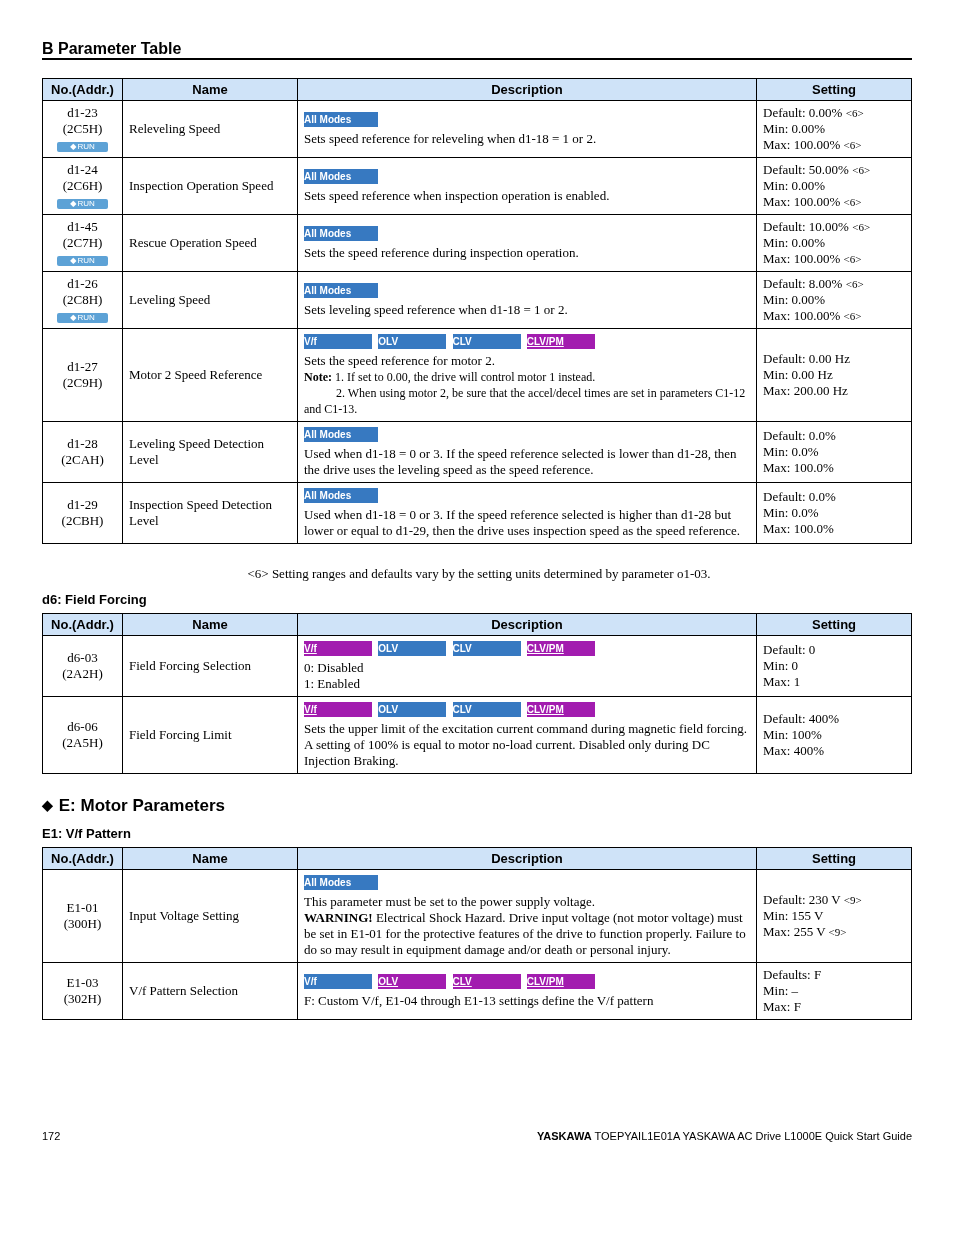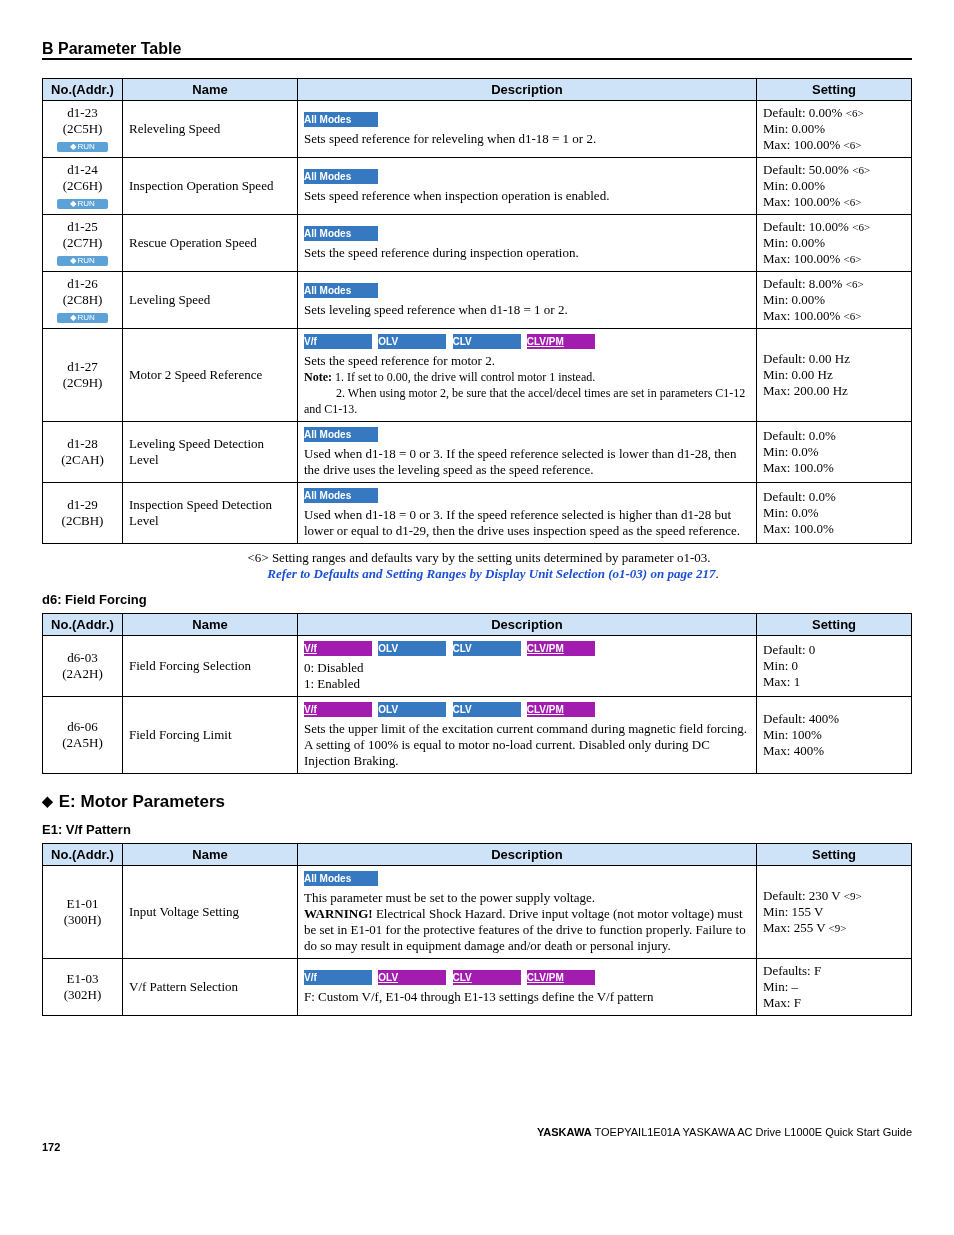--- a/index.html
+++ b/index.html
@@ -15,21 +15,21 @@
   .sect-head {
     font-family: Arial, Helvetica, sans-serif;
     font-weight: bold;
     font-size: 16px;
     border-bottom: 2px solid #000;
     margin-bottom: 18px;
   }
   table {
     border-collapse: collapse;
     width: 100%;
-    margin-bottom: 6px;
+    margin-bottom: 22px;
     table-layout: fixed;
   }
   th, td {
     border: 1px solid #000;
     padding: 4px 6px;
     vertical-align: middle;
     font-size: 13px;
   }
   th {
     background: #cfe3f8;
@@ -100,21 +100,21 @@
   .section-e .square {
     font-size: 14px; vertical-align: 1px; margin-right: 6px;
   }
   .footer {
     margin-top: 110px;
     font-family: Arial, Helvetica, sans-serif;
     font-size: 11px;
     display: flex;
     justify-content: space-between;
   }
-  .footer .left { font-weight: bold; margin-top: 15px; }
+  .footer .left { font-weight: normal; }
   .ref6 { font-size: 11px; }
   .footnote { margin: 2px 0 2px 4px; text-align: center; }
 </style>
 </head>
 <body>
 
 <div class="sect-head">B  Parameter Table</div>
 
 <table>
   <colgroup>
@@ -164,21 +164,21 @@
       </td>
       <td class="set-cell">
         <span>Default: 50.00% </span><span class="ref6">&lt;6&gt;</span><br>
         <span>Min: 0.00%</span><br>
         <span>Max: 100.00% </span><span class="ref6">&lt;6&gt;</span>
       </td>
     </tr>
 
     <tr>
       <td class="no-cell">
-        <span>d1-25</span><br>
+        <span>d1-45</span><br>
         <span>(2C7H)</span><br>
         <span class="run-badge"><span class="diamond"></span><span>RUN</span></span>
       </td>
       <td class="name-cell">Rescue Operation Speed</td>
       <td class="desc-cell">
         <span class="mode-badge mode-all">All Modes</span><br>
         <span>Sets the speed reference during inspection operation.</span>
       </td>
       <td class="set-cell">
         <span>Default: 10.00% </span><span class="ref6">&lt;6&gt;</span><br>
@@ -258,21 +258,20 @@
         <span>Default: 0.0%</span><br>
         <span>Min: 0.0%</span><br>
         <span>Max: 100.0%</span>
       </td>
     </tr>
   </tbody>
 </table>
 
 <div class="footnote">
   <span>&lt;6&gt; Setting ranges and defaults vary by the setting units determined by parameter o1-03.</span><br>
-  <span style="padding-left:28px;"><span class="note-link">Refer to Defaults and Setting Ranges by Display Unit Selection (o1-03) on page 217</span><span>.</span></span>
 </div>
 
 <div class="subhead">d6: Field Forcing</div>
 
 <table>
   <colgroup>
       <col class="c-no">
       <col class="c-name">
       <col class="c-desc">
       <col class="c-set">

